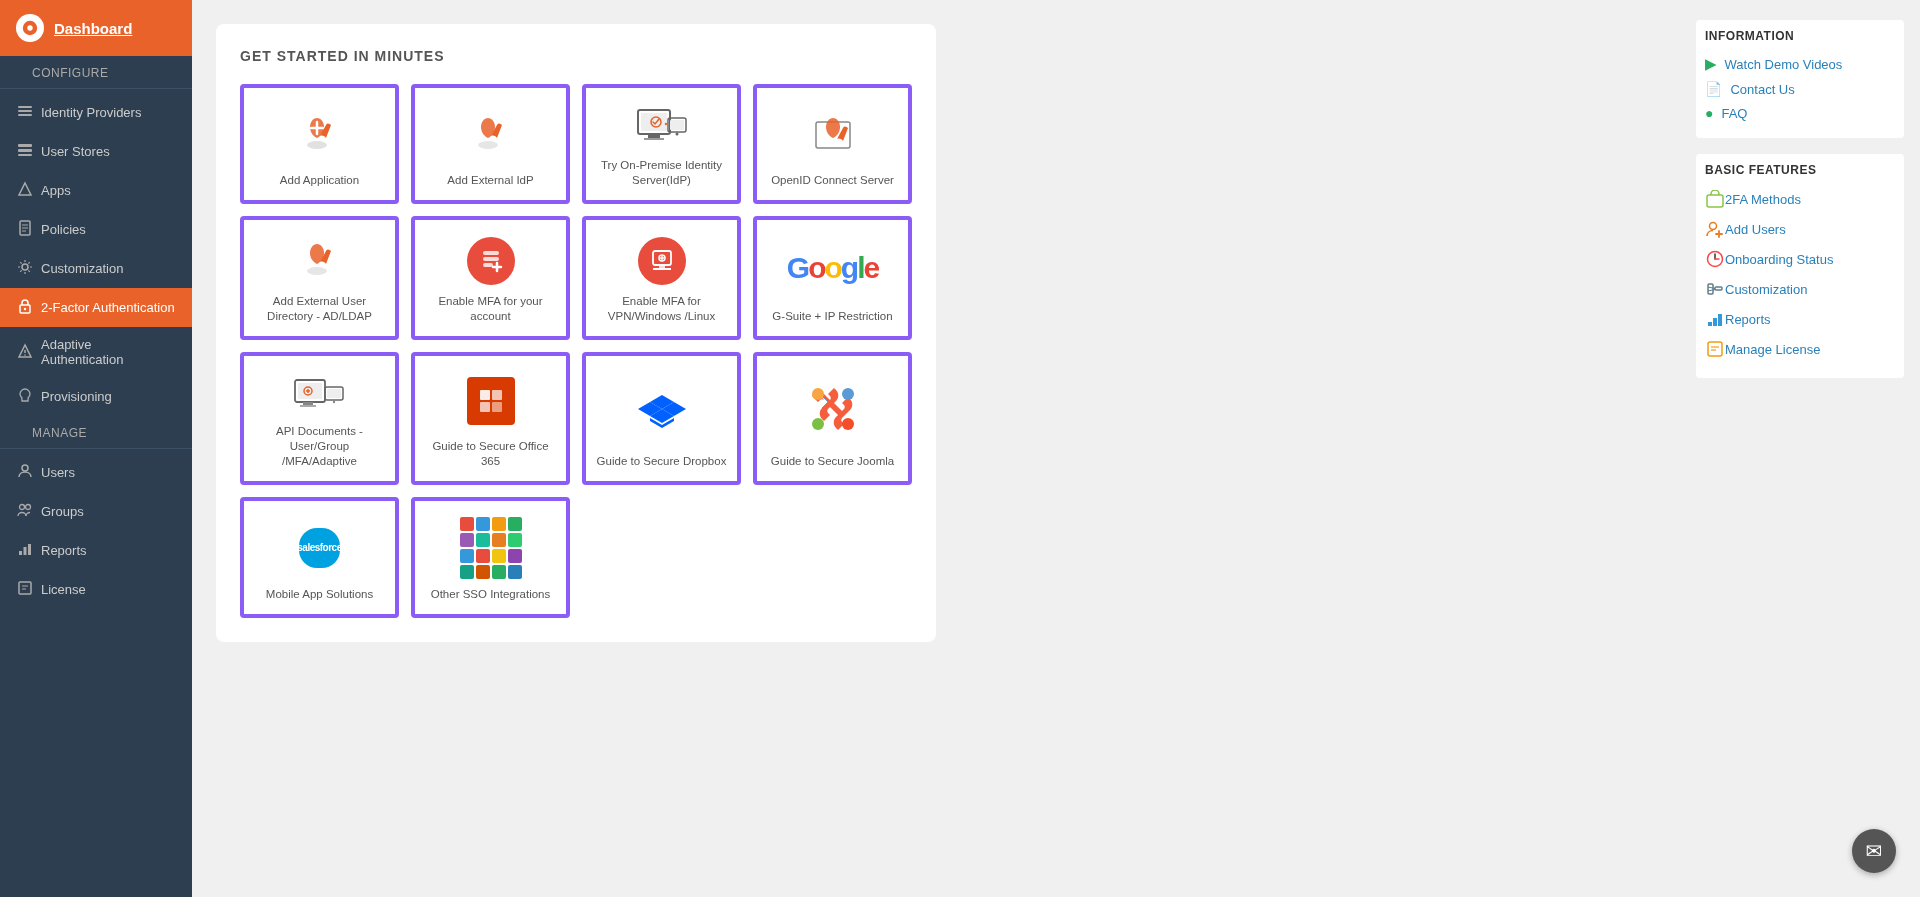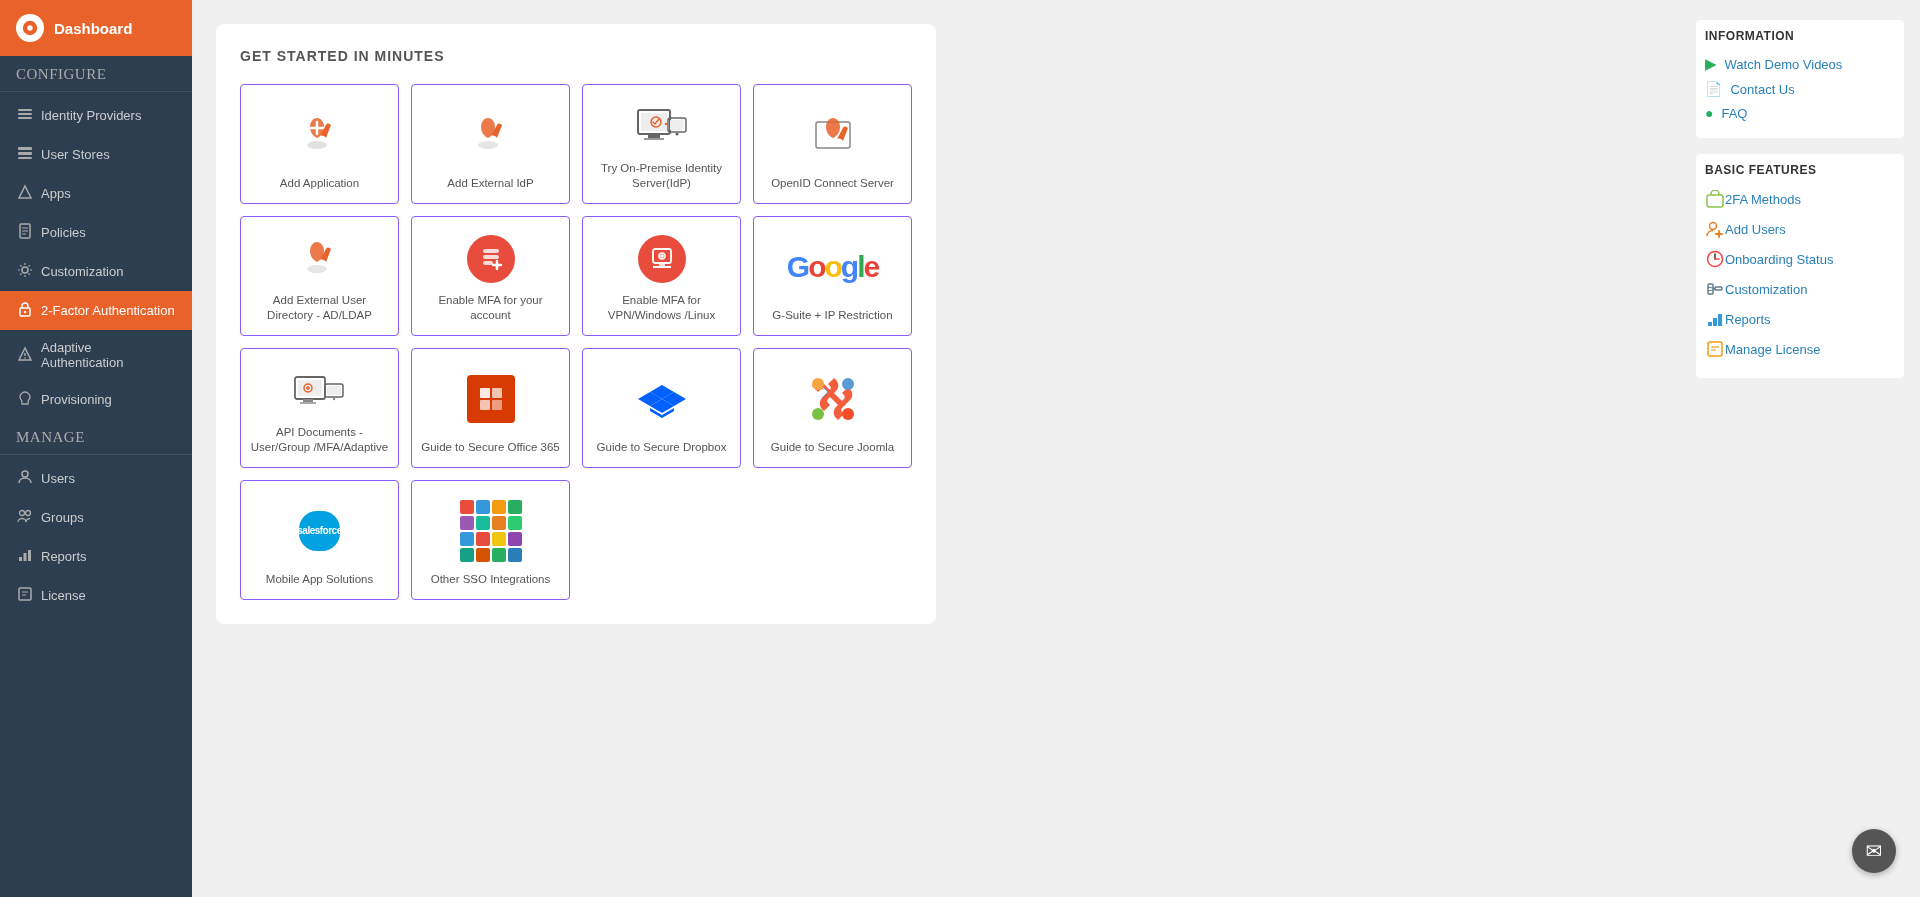--- a/index.html
+++ b/index.html
@@ -18,36 +18,36 @@
     }
     .sidebar-header {
       background: #e8622a;
       padding: 14px 16px;
       display: flex;
       align-items: center;
       gap: 10px;
       color: white;
       font-weight: bold;
       font-size: 15px;
+      text-decoration: underline;
     }
     .sidebar-header .logo-circle {
       width: 28px; height: 28px;
       background: white;
       border-radius: 50%;
       display: flex; align-items: center; justify-content: center;
     }
     .sidebar-header .logo-circle svg { width: 18px; height: 18px; }
 
     .sidebar-section-label {
       color: #aaa;
-      font-size: 15px;
+      font-size: 12px;
       text-transform: uppercase;
-      padding: 10px 16px 4px;
+      padding: 10px 32px 4px;
       letter-spacing: 0.5px;
-      font-family: Liberation Serif, serif;
     }
     .sidebar-divider {
       border: none;
       border-top: 1px solid #3d5166;
       margin: 4px 0;
     }
     .sidebar-item {
       display: flex;
       align-items: center;
       gap: 7px;
@@ -81,21 +81,21 @@
       letter-spacing: 1px;
       margin-bottom: 20px;
     }
 
     .card-grid {
       display: grid;
       grid-template-columns: repeat(4, 1fr);
       gap: 12px;
     }
     .card {
-      border: 1px solid #8b5cf6;
+      border: 4px solid #8b5cf6;
       border-radius: 4px;
       padding: 16px 8px 12px;
       display: flex;
       flex-direction: column;
       align-items: center;
       justify-content: flex-end;
       cursor: pointer;
       min-height: 120px;
       text-align: center;
     }

